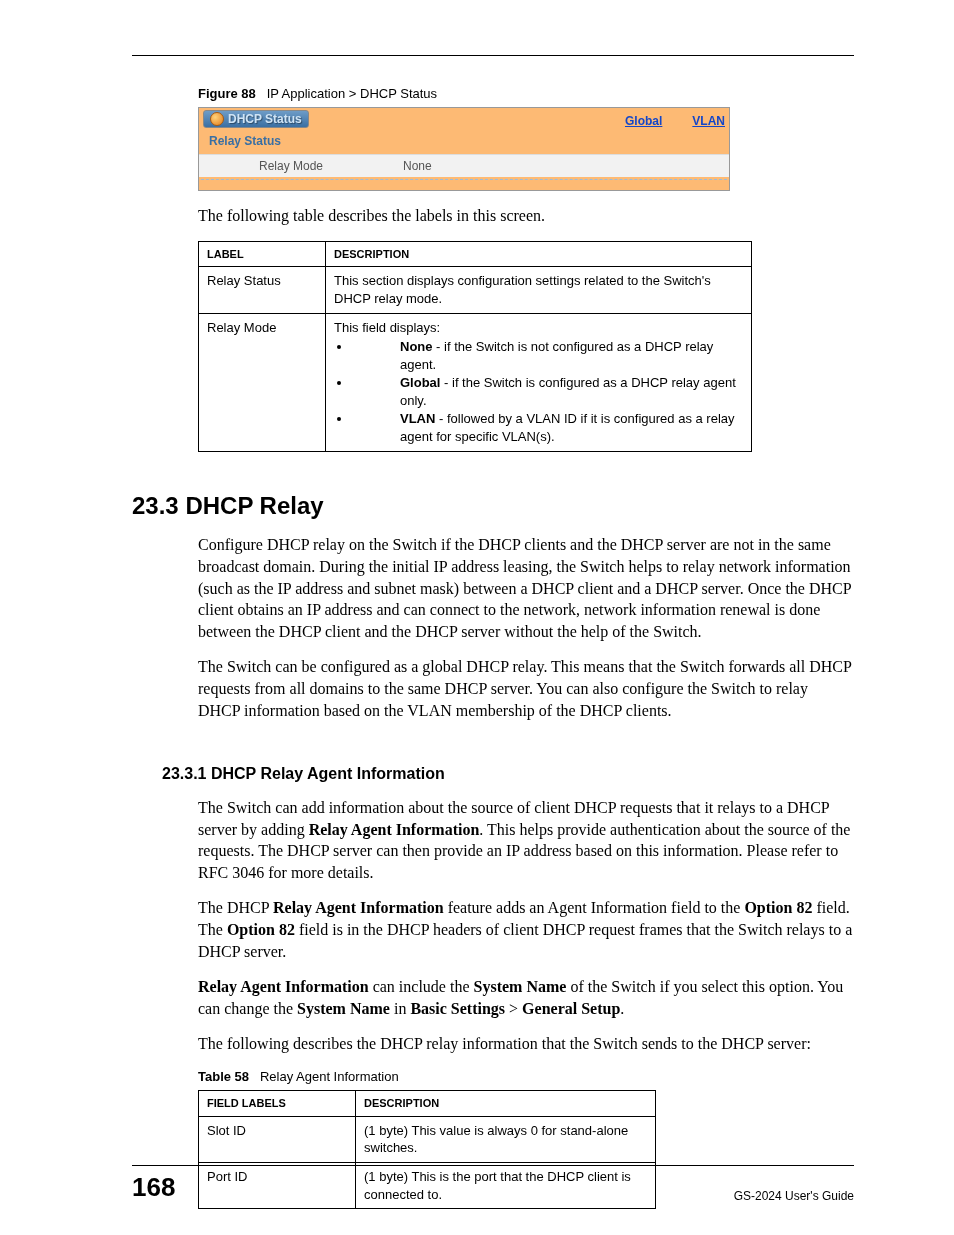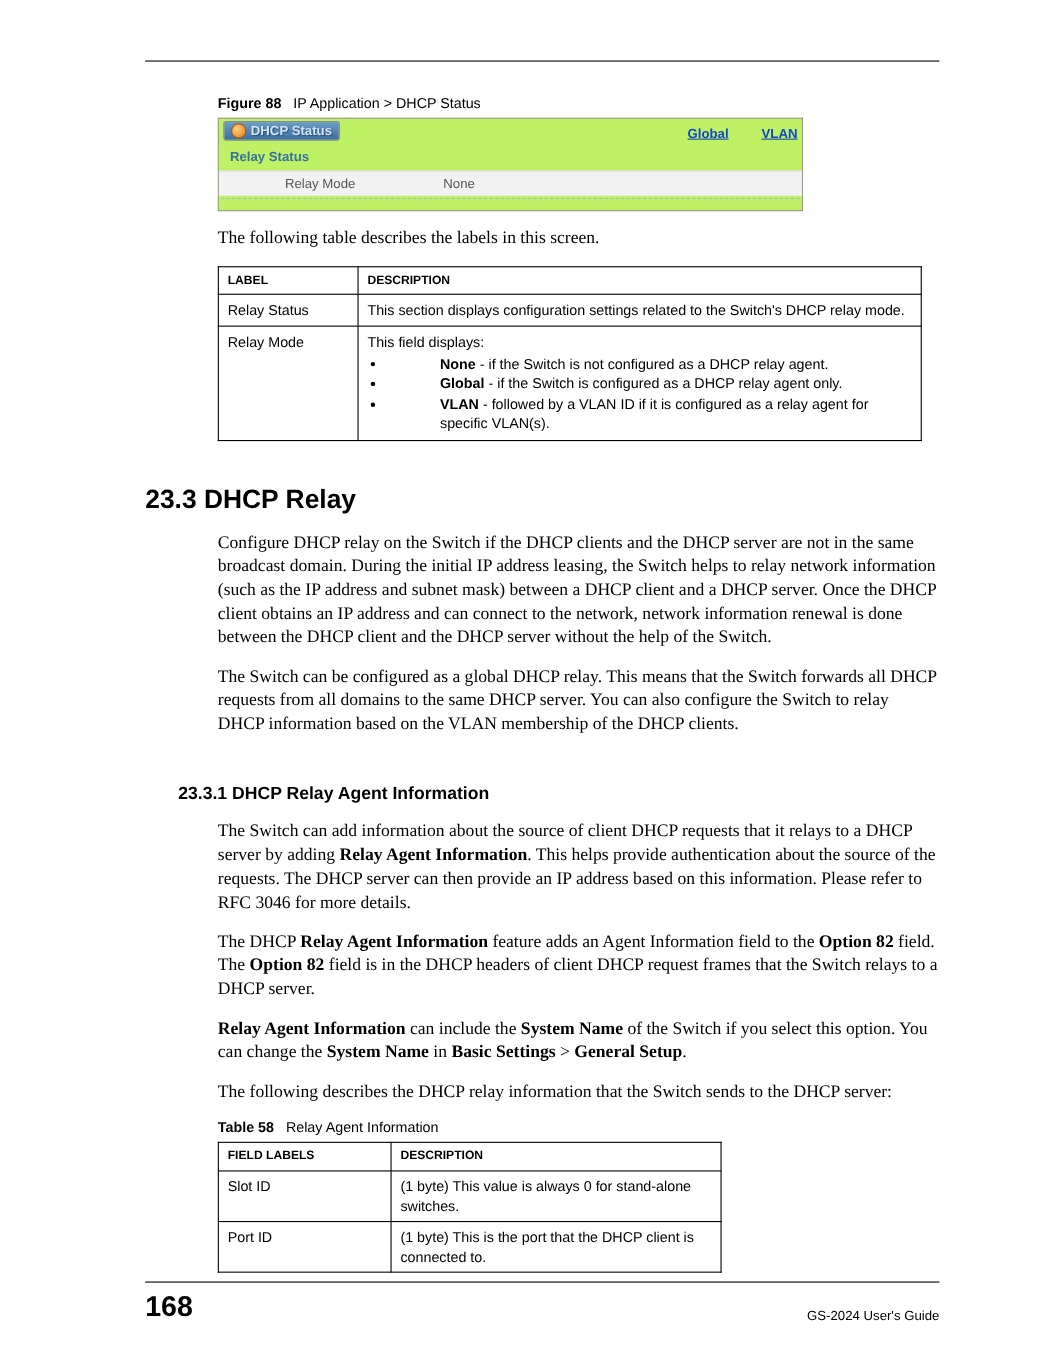--- a/index.html
+++ b/index.html
@@ -34,21 +34,21 @@
     font-family: Arial, Helvetica, sans-serif;
     font-size: 13px;
     margin: 4px 0 6px 0;
   }
   .caption b { font-weight: bold; }
 
   
   .shot {
     width: 530px;
     border: 1px solid #999;
-    background: #bef264;
+    background: #fdba74;
   }
   .shot-top {
     display: flex;
     align-items: flex-start;
     justify-content: space-between;
     padding: 2px 4px 0 4px;
   }
   .tab-box {
     display: inline-flex;
     align-items: center;
@@ -118,21 +118,21 @@
     border: 1px solid #000;
     padding: 5px 8px;
     text-align: left;
     vertical-align: top;
     line-height: 1.35;
   }
   table.doc th {
     font-weight: bold;
     font-size: 11px;
   }
-  table.t57 { width: 640px; }
+  table.t57 { width: 554px; }
   table.t57 th:first-child, table.t57 td:first-child { width: 110px; }
   table.t58 { width: 458px; }
   table.t58 th:first-child, table.t58 td:first-child { width: 140px; }
 
   .bul {
     list-style: disc;
     margin: 2px 0 0 18px;
     padding: 0;
   }
   .bul li { margin: 1px 0; padding-left: 48px; }

